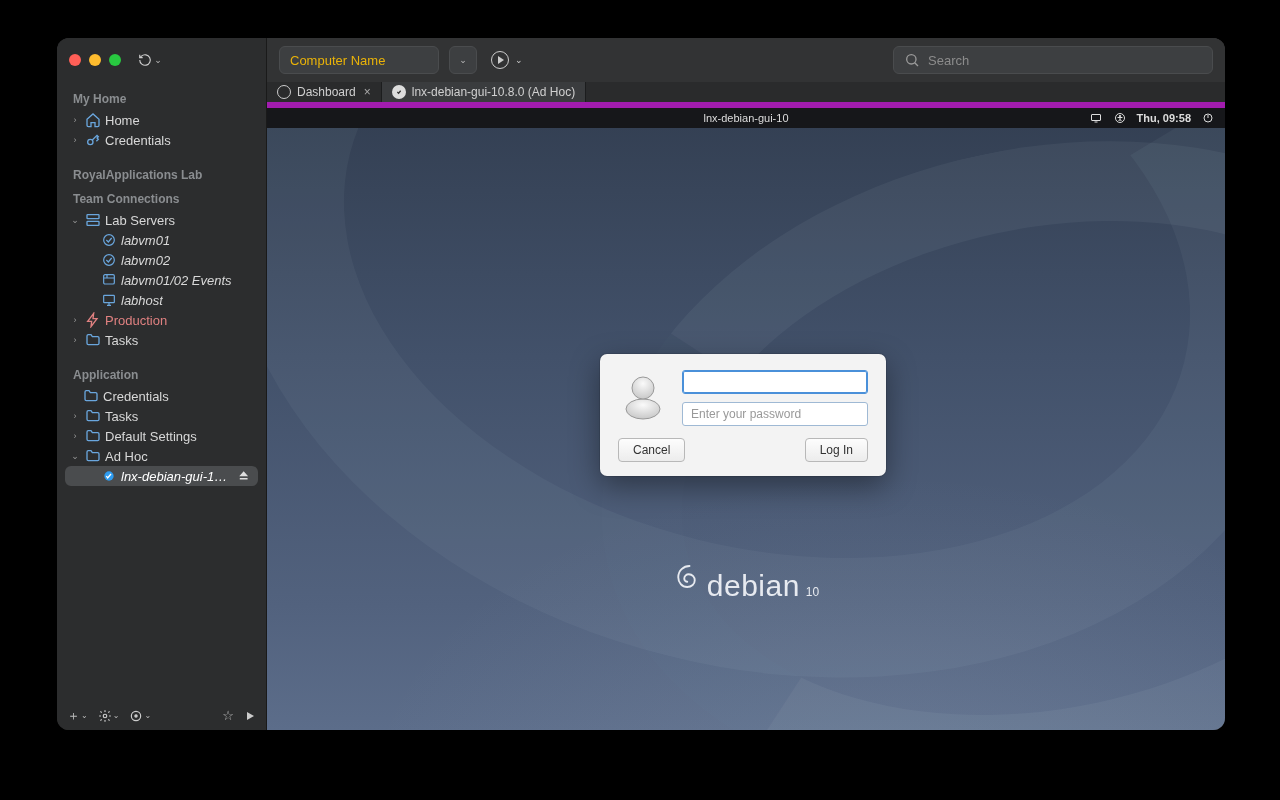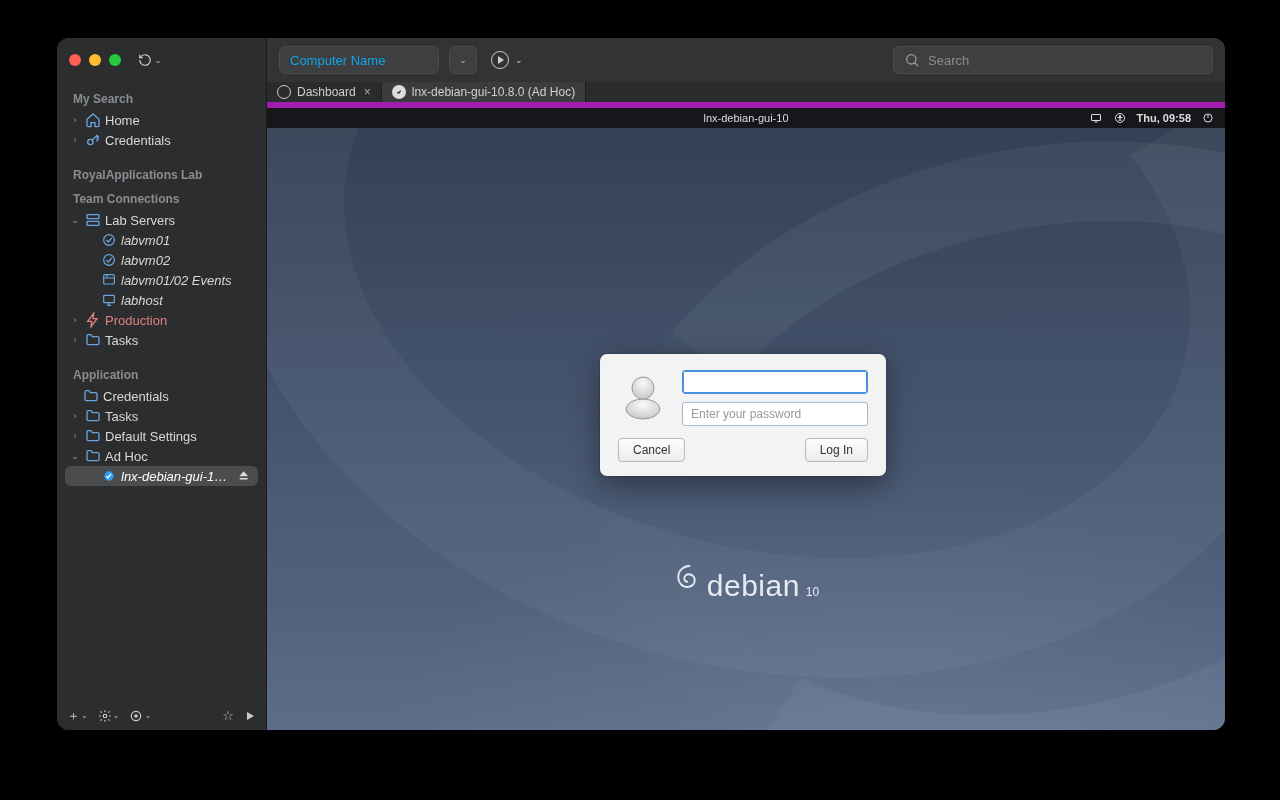--- a/index.html
+++ b/index.html
@@ -86,21 +86,21 @@
   
   .main {
     flex: 1; display: flex; flex-direction: column; background: #323334;
   }
   .toolbar {
     height: 44px; display: flex; align-items: center; gap: 10px;
     padding: 0 12px; background: #323334;
   }
   .comp-name {
     height: 28px; width: 160px; display: flex; align-items: center;
-    border-radius: 6px; background: #3d3f41; color: #0ea5e9;
+    border-radius: 6px; background: #3d3f41; color: #eab308;
     padding: 0 26px 0 10px; position: relative;
     border: 1px solid #4a4c4e;
     text-align: right;
   }
   .comp-drop {
     height: 28px; width: 28px; display: flex; align-items: center;
     justify-content: center; border-radius: 6px; background: #3d3f41;
     border: 1px solid #4a4c4e; color: #bbb; font-size: 9px;
   }
   .play {
@@ -246,21 +246,21 @@
       <div class="title-action">
         <svg viewBox="0 0 24 24" fill="none" stroke="#ccc" stroke-width="2">
             <path d="M3 12a9 9 0 1 0 3-6.7L3 8"></path>
             <path d="M3 3v5h5"></path>
           </svg>
         <span class="chev">⌄</span>
       </div>
     </div>
 
     <div class="nav">
-      <div class="sec-header">My Search</div>
+      <div class="sec-header">My Home</div>
       <div class="row">
         <span class="arrow">›</span>
         <span class="ic">
           <svg viewBox="0 0 24 24" fill="none" stroke="#6aa6dd" stroke-width="2">
               <path d="M3 11l9-8 9 8v9a2 2 0 0 1-2 2h-4v-6h-6v6H5a2 2 0 0 1-2-2z"></path>
             </svg>
         </span>
         <span class="lbl">Home</span>
       </div>
       <div class="row">

